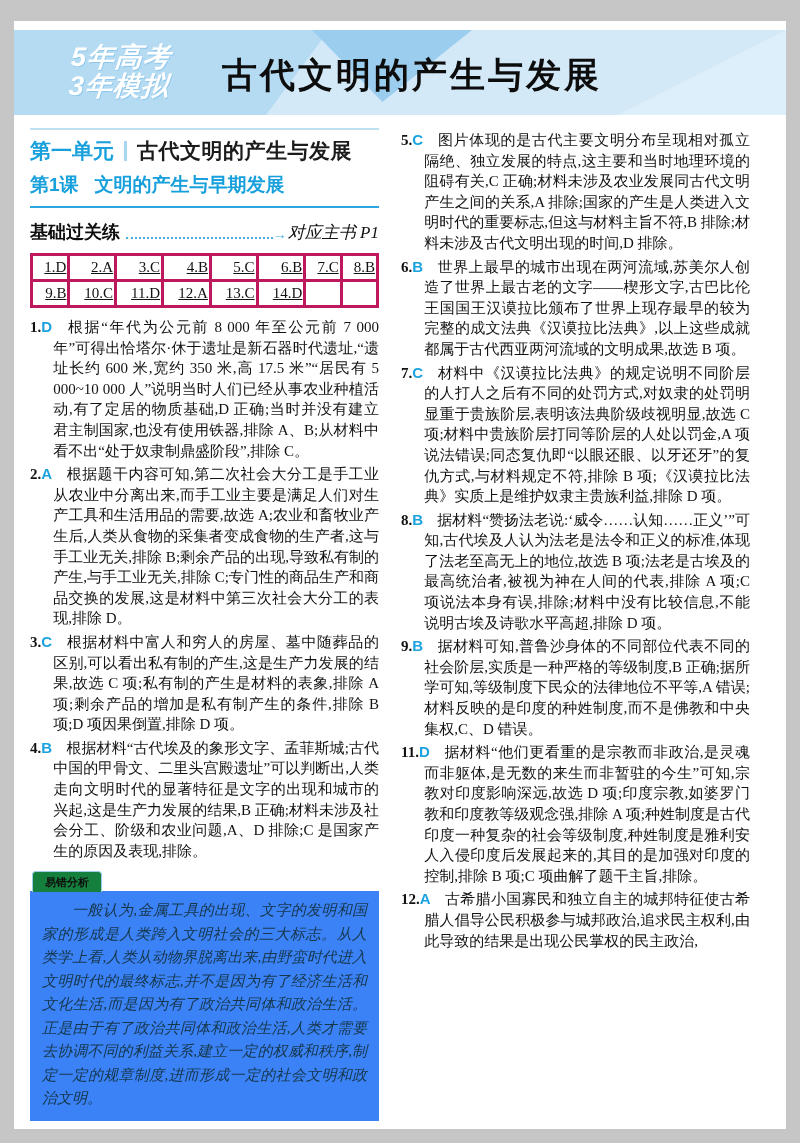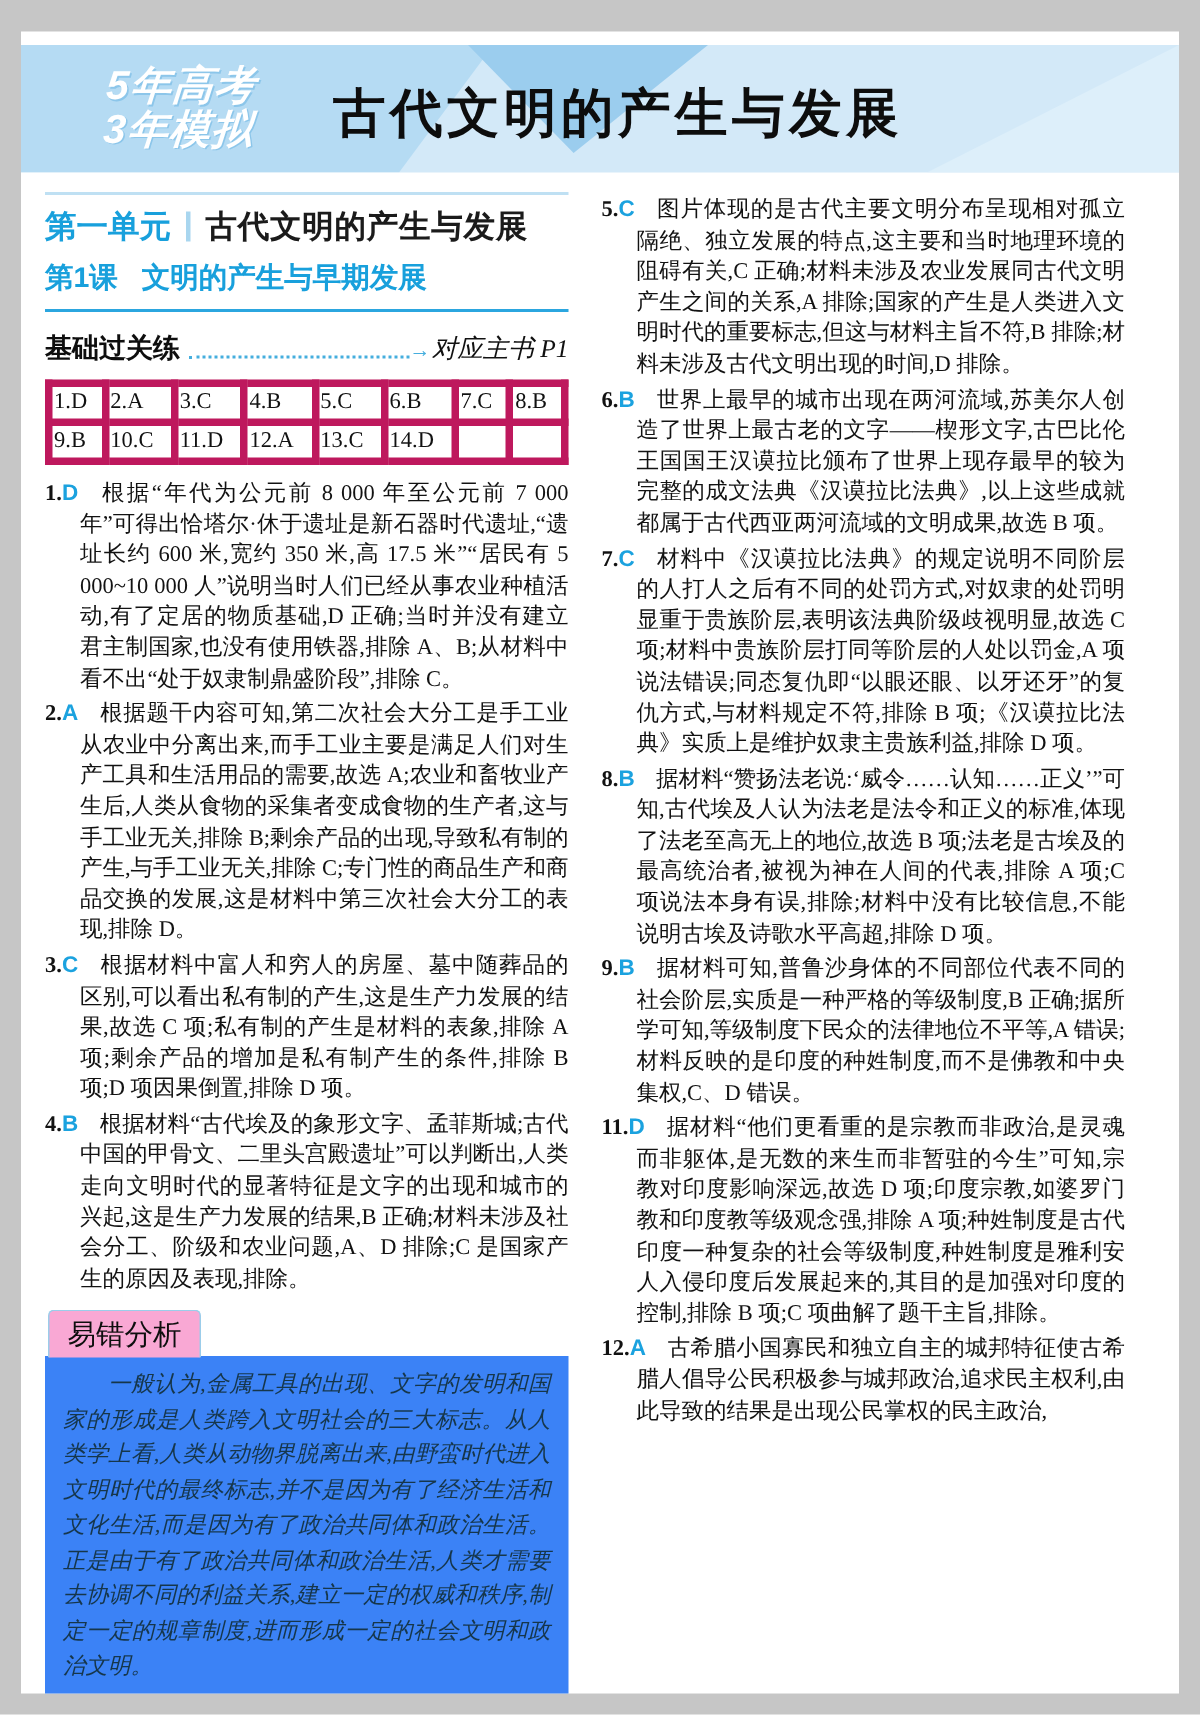--- a/index.html
+++ b/index.html
@@ -41,34 +41,34 @@
   
   .section-row { display:flex; align-items:flex-end; margin-top:12px; }
   .section-name { font-family:"Liberation Sans","DejaVu Sans",sans-serif; font-weight:bold;
                   font-size:18px; color:#0e0e0e; }
   .leader { flex:1; border-bottom:2px dotted #45aede; margin:0 0 5px 6px; }
   .leader-arrow { color:#45aede; font-size:14px; line-height:1; margin:0 1px 2px 0; }
   .section-ref { font-style:italic; font-size:17px; color:#111; white-space:nowrap; }
 
   
   .ans-table { width:100%; border-collapse:collapse; margin-top:9px; font-size:15px; color:#111; }
-  .ans-table td { border:5px solid #be185d; text-align:left; height:26px; padding:0 1px; }
+  .ans-table td { border:3px solid #be185d; text-align:right; height:26px; padding:0 1px;text-decoration:underline; }
 
   
   .exp-list { margin-top:9px; font-size:15px; line-height:20.6px; color:#121212; }
   .exp { padding-left:1.55em; text-indent:-1.55em; margin-bottom:3px; text-align:justify; }
   .qnum { font-weight:bold; }
   .qans { font-family:"Liberation Sans","DejaVu Sans",sans-serif; font-weight:bold;
           color:#1ba2df; margin-right:0.95em; }
 
   
   .mis-box { margin-top:10px; }
-  .mis-tab { display:inline-block; background:#f9a8d4; border:1px solid #9bcdea; border-bottom:none;
+  .mis-tab { display:inline-block; background:#15803d; border:1px solid #9bcdea; border-bottom:none;
              border-radius:4px 4px 0 0; padding:3px 12px 2px 12px; margin-left:2px;
-             font-family:"Liberation Sans","DejaVu Sans",sans-serif; font-weight:normal; font-size:19px;
+             font-family:"Liberation Sans","DejaVu Sans",sans-serif; font-weight:bold; font-size:11px;
              color:#0e0e0e; position:relative; z-index:2; }
   .mis-body { background:#3b82f6; padding:8px 12px 10px 12px; margin-top:-1px;
               font-style:italic; font-size:15px; line-height:23.5px; text-align:justify; color:#16364a; }
   .mis-body p { text-indent:2em; }
 </style>
 </head>
 <body>
 
 <div class="page">
 

